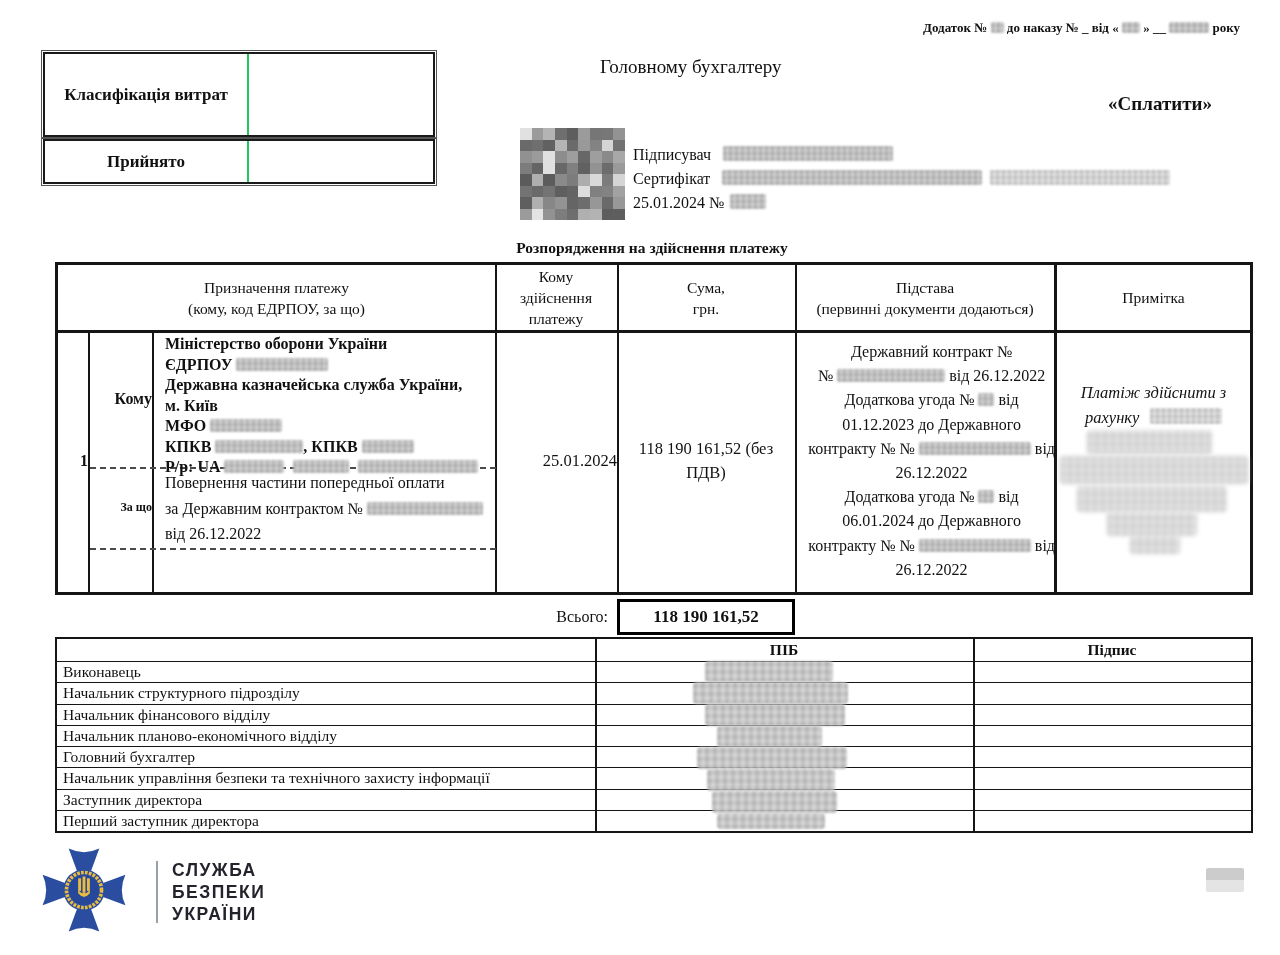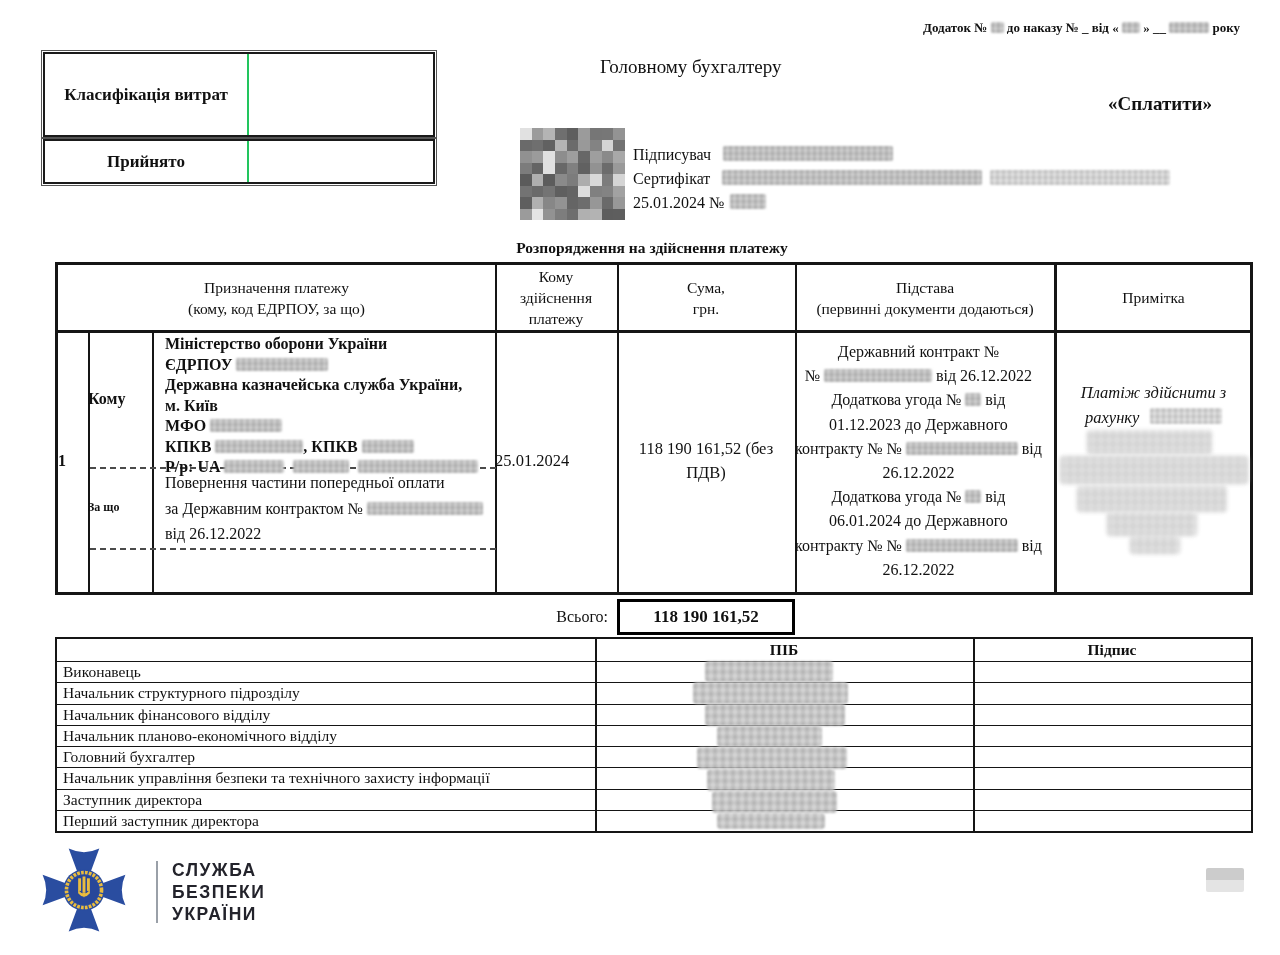--- a/index.html
+++ b/index.html
@@ -30,21 +30,21 @@
   
   .title{left:55px;top:239px;width:1194px;text-align:center;font-weight:bold;font-size:15.5px;}
   
   .mtable{left:55px;top:262px;width:1192px;height:327px;border:3px solid #151515;background:#fff;}
   .vl{position:absolute;top:0;bottom:0;width:2px;background:#151515;}
   .vl.body{top:65px;width:1.6px;}
   .hl{position:absolute;left:0;right:0;height:2.5px;background:#151515;}
   .dash{position:absolute;height:0;border-top:2px dashed #4a4a4a;}
   .hcell{position:absolute;top:0;height:65px;display:flex;flex-direction:column;justify-content:center;
          text-align:center;font-size:15.5px;line-height:21px;}
-  .vcenter{position:absolute;display:flex;align-items:center;justify-content:flex-start;text-align:center;}
+  .vcenter{position:absolute;display:flex;align-items:center;justify-content:flex-end;text-align:center;}
   .komu-content{position:absolute;left:107px;top:69px;width:336px;font-weight:bold;font-size:16px;line-height:20.5px;white-space:nowrap;}
   .zascho-content{position:absolute;left:107px;top:205px;width:336px;font-size:16px;line-height:25.5px;white-space:nowrap;}
   .basis-lines{font-size:16px;line-height:24.2px;text-align:center;}
   .note-line{position:absolute;font-style:italic;font-size:16.5px;white-space:nowrap;}
   
   .total-label{left:360px;top:600px;width:248px;text-align:right;font-size:16px;line-height:34px;}
   .total-box{left:617px;top:599px;width:172px;height:30px;border:3px solid #000;
              display:flex;align-items:center;justify-content:center;font-weight:bold;font-size:17px;}
   
   .stable{left:55px;top:637px;width:1194px;height:192px;border:2px solid #151515;background:#fff;}

